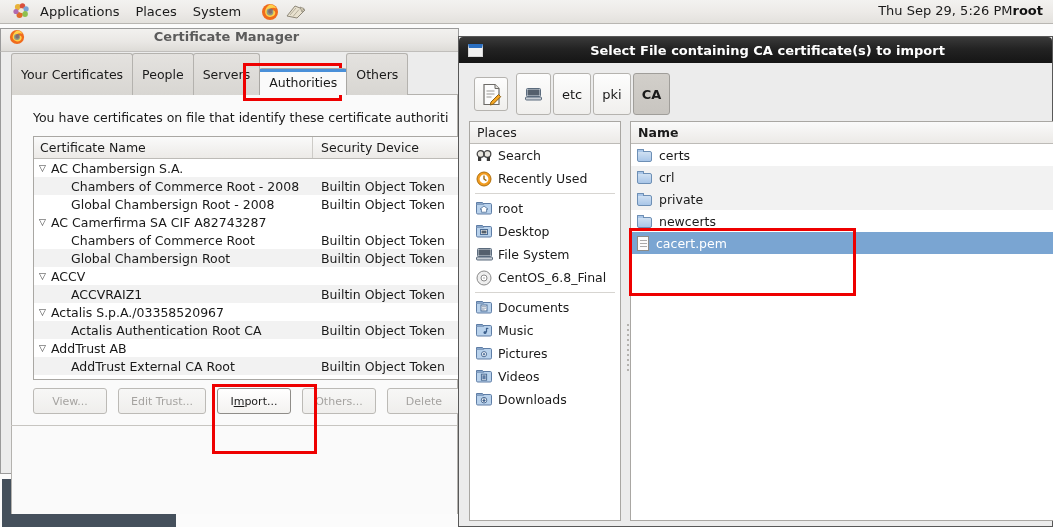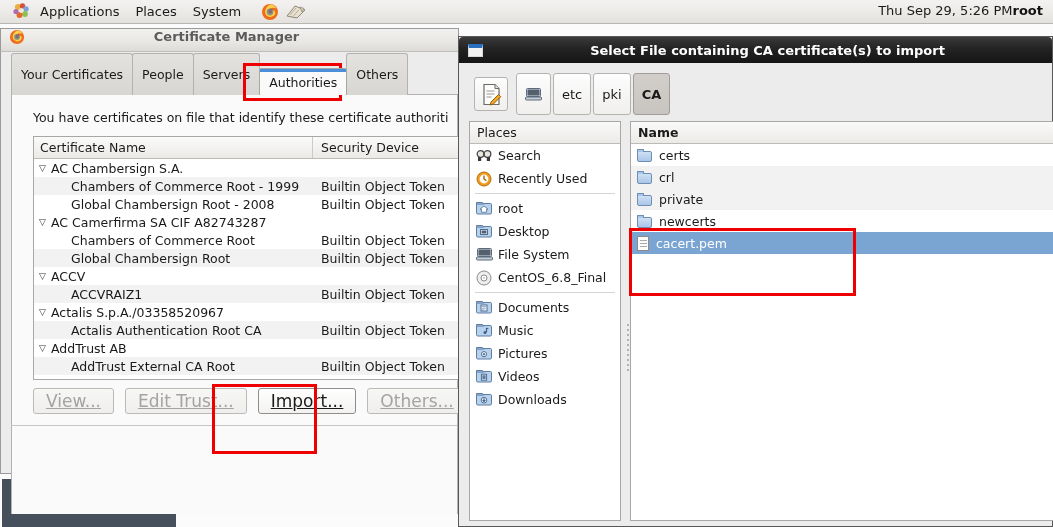--- a/index.html
+++ b/index.html
@@ -135,21 +135,21 @@
   .twisty { display:inline-block; width:11px; margin-right:1px; font-size:9px; color:#333; line-height:1; }
   .indent { display:inline-block; width:32px; }
 
   
   .btnrow { position:absolute; left:33px; top:388px; display:flex; gap:11px; }
   .gbtn {
     height:26px; min-width:74px; padding:5px 12px;
     background:linear-gradient(to bottom,#fcfcfc,#efeeec);
     border:1px solid #bcbab6; border-radius:3px;
     display:flex; align-items:center; justify-content:center;
-    font-size:17px; color:#1a1a1a; white-space:nowrap;text-decoration:underline;
+    font-size:11px; color:#1a1a1a; white-space:nowrap;
   }
   .gbtn.disabled { color:#a5a3a0; background:linear-gradient(to bottom,#f7f7f6,#efeeec); }
   .gbtn.focus { border-color:#8f8d89; background:linear-gradient(to bottom,#ffffff,#f3f2f0); }
 
   .cert-footer-sep {
     position:absolute; left:11px; top:425px; width:446px; height:1px; background:#c7c5c1;
   }
 
   
   .fdlg {
@@ -342,21 +342,21 @@
         <div class="trow">
           <div class="c1">
             <span class="twisty">▽</span>
             <span>AC Chambersign S.A.</span>
           </div>
           <div class="c2"></div>
         </div>
         <div class="trow alt">
           <div class="c1">
             <span class="indent"></span>
-            <span>Chambers of Commerce Root - 1999</span>
+            <span>Chambers of Commerce Root - 2008</span>
           </div>
           <div class="c2">Builtin Object Token</div>
         </div>
         <div class="trow">
           <div class="c1">
             <span class="indent"></span>
             <span>Global Chambersign Root - 2008</span>
           </div>
           <div class="c2">Builtin Object Token</div>
         </div>

